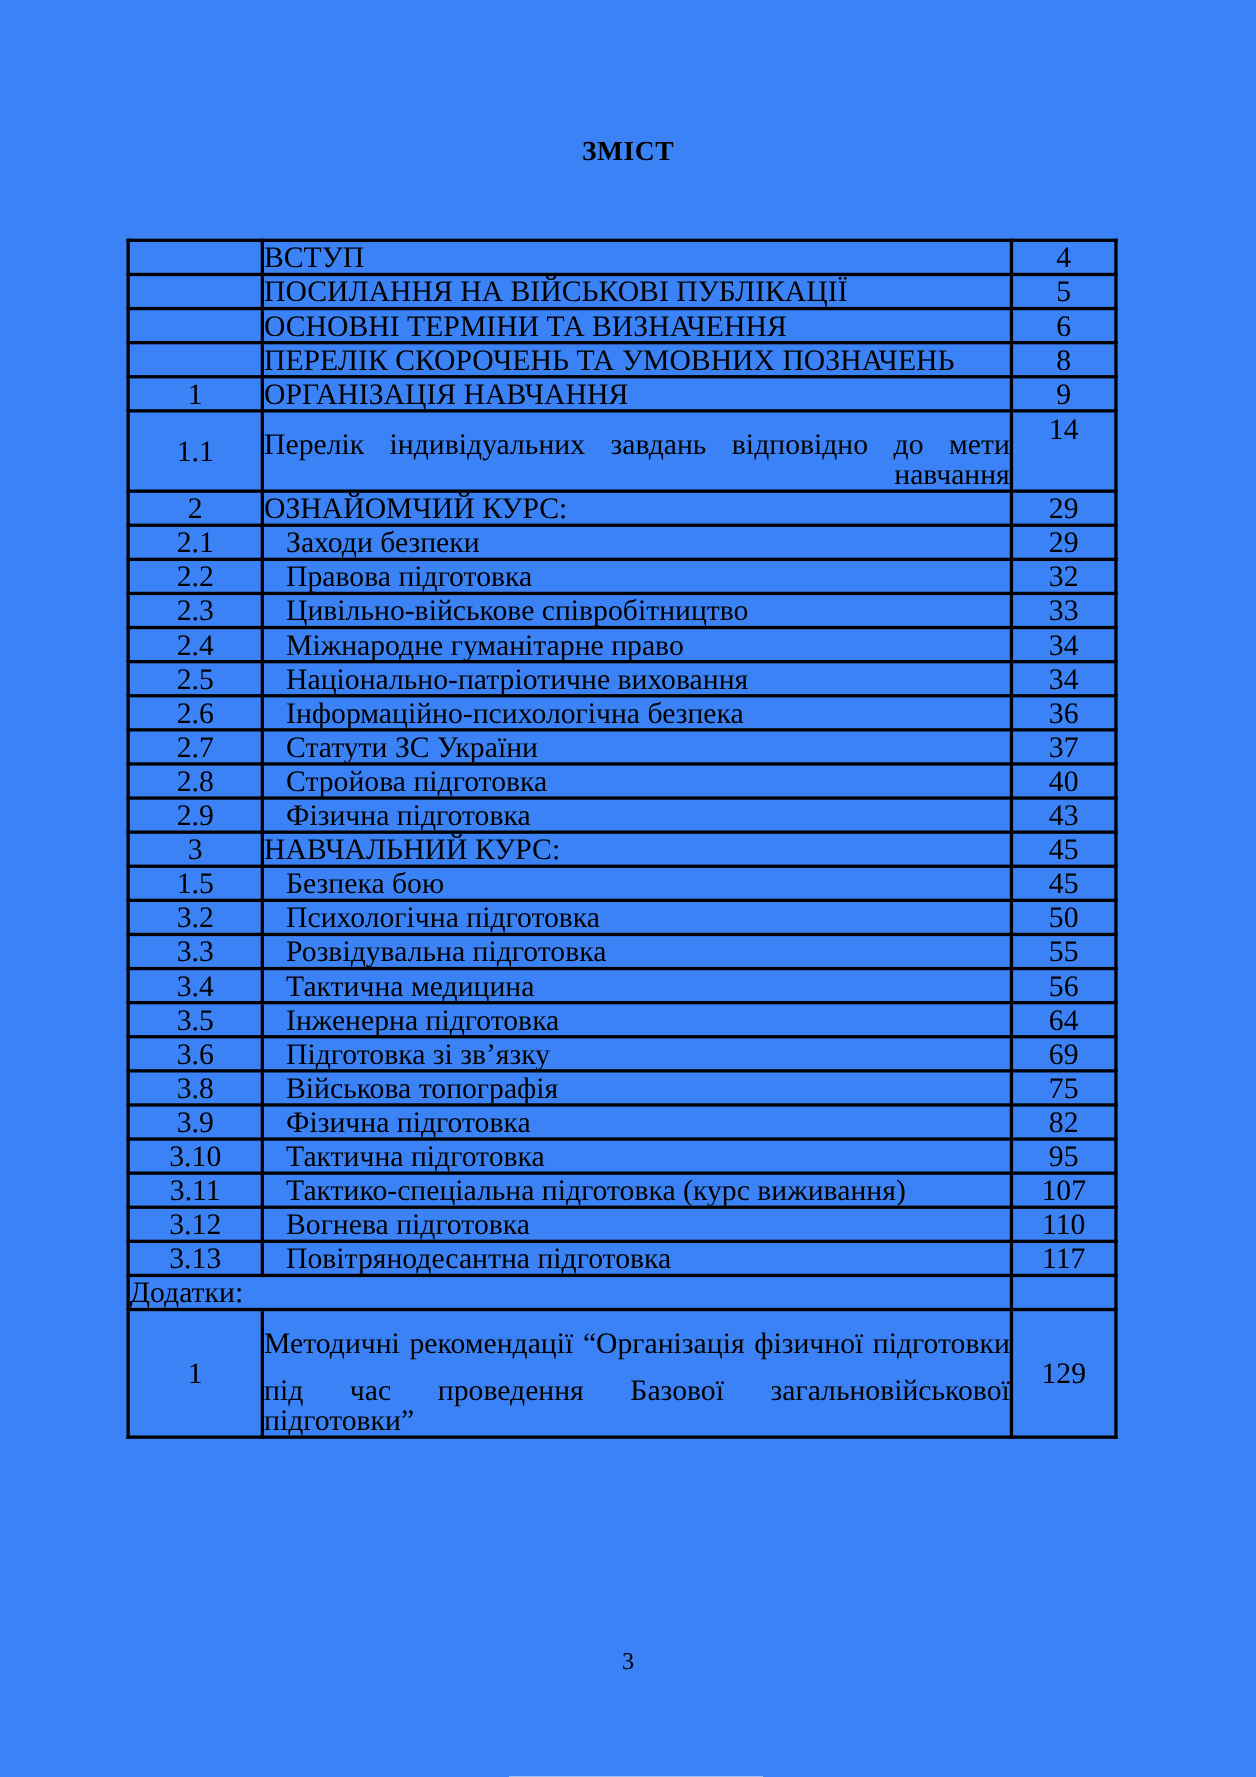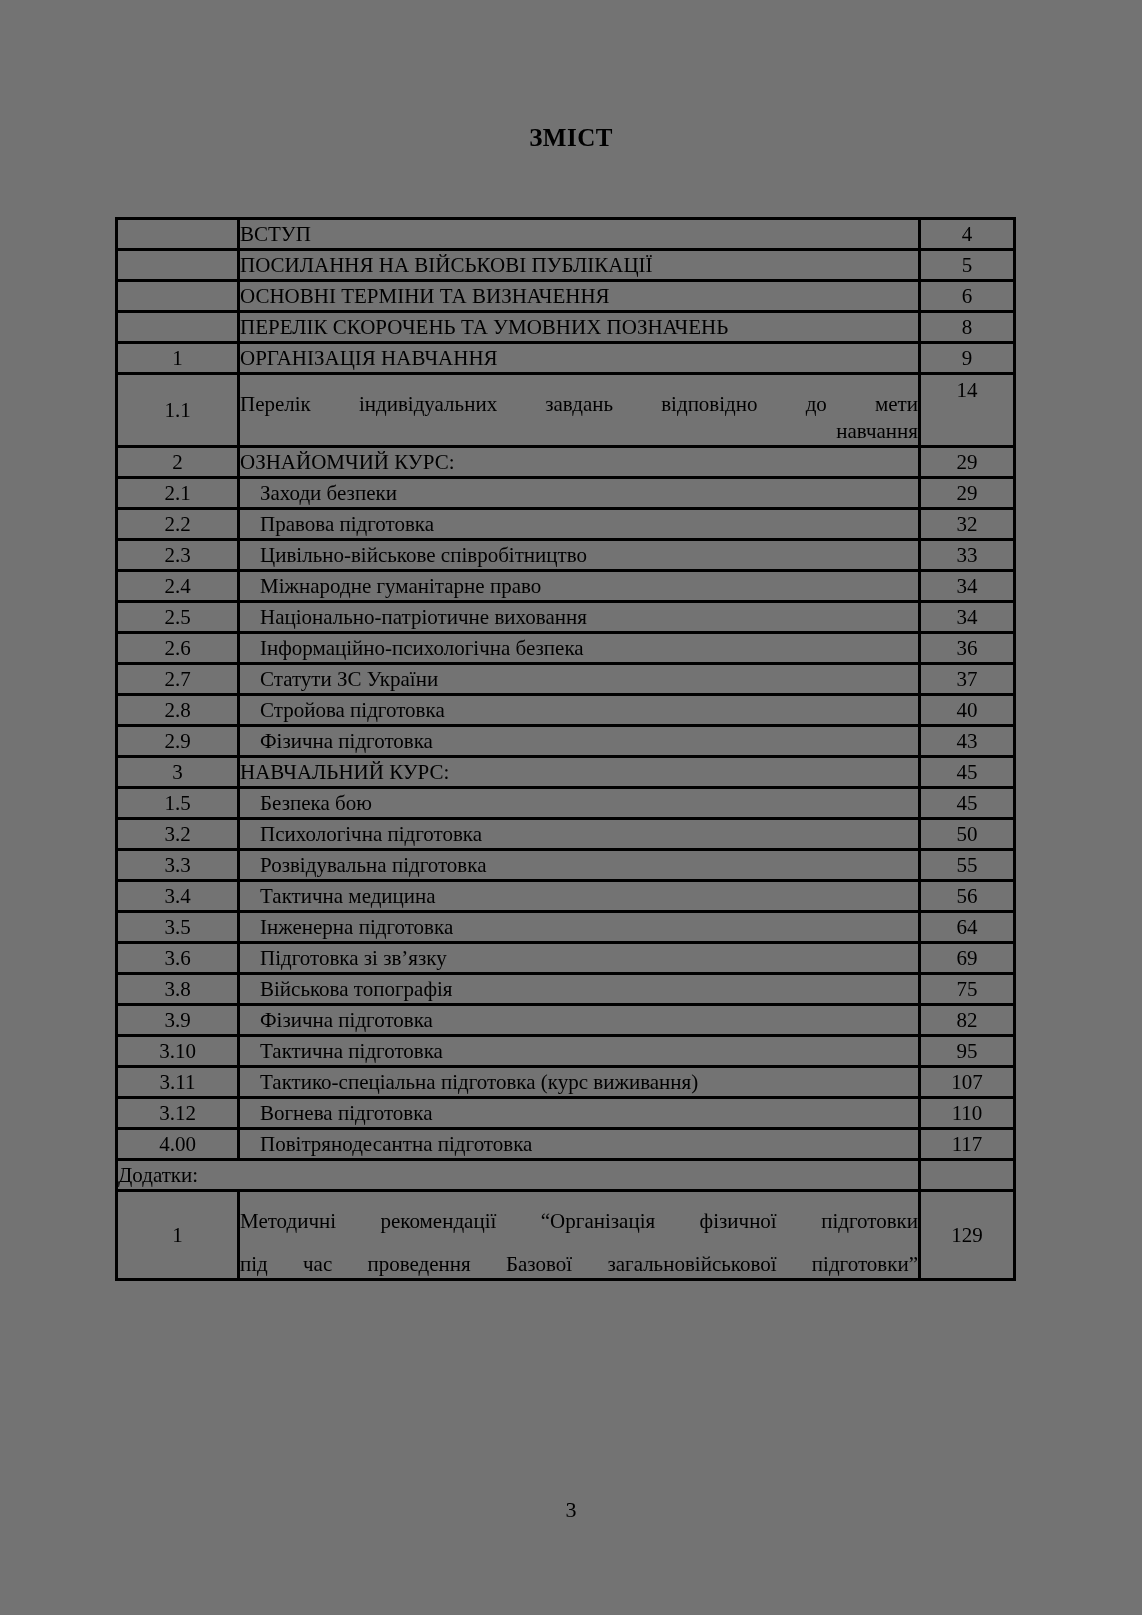--- a/index.html
+++ b/index.html
@@ -1,20 +1,20 @@
 <!DOCTYPE html>
 <html><head>
 <meta charset="utf-8">
 <style>
   html, body { margin: 0; padding: 0; background: #e9e9e9; }
   .page {
     position: relative;
     width: 1142px;
     height: 1615px;
-    background: #737373;
+    background: #3b82f6;
     font-family: "Liberation Serif", "DejaVu Serif", serif;
     color: #000000;
     overflow: hidden;
   }
   .doc-title {
     position: absolute;
     top: 124px;
     left: 0;
     width: 100%;
     text-align: center;
@@ -22,21 +22,21 @@
     font-weight: bold;
     letter-spacing: 0.5px;
   }
   table.toc {
     position: absolute;
     top: 217px;
     left: 115px;
     width: 898px;
     border-collapse: collapse;
     table-layout: fixed;
-    font-size: 21px;
+    font-size: 27px;
   }
   table.toc td {
     border: 3px solid #000000;
     padding: 0;
     vertical-align: middle;
     line-height: 27px;
     overflow: hidden;
   }
   table.toc tr.single td { height: 28px; }
   table.toc tr.double td { height: 58px; }
@@ -207,21 +207,21 @@
           <td class="cell-num">3.11</td>
           <td class="cell-title indent">Тактико-спеціальна підготовка (курс виживання)</td>
           <td class="cell-page">107</td>
         </tr>
         <tr class="single">
           <td class="cell-num">3.12</td>
           <td class="cell-title indent">Вогнева підготовка</td>
           <td class="cell-page">110</td>
         </tr>
         <tr class="single">
-          <td class="cell-num">4.00</td>
+          <td class="cell-num">3.13</td>
           <td class="cell-title indent">Повітрянодесантна підготовка</td>
           <td class="cell-page">117</td>
         </tr>
         <tr class="single">
           <td colspan="2" class="cell-title">Додатки:</td>
           <td class="cell-page"></td>
         </tr>
         <tr class="double">
           <td class="cell-num">1</td>
           <td class="cell-title">

